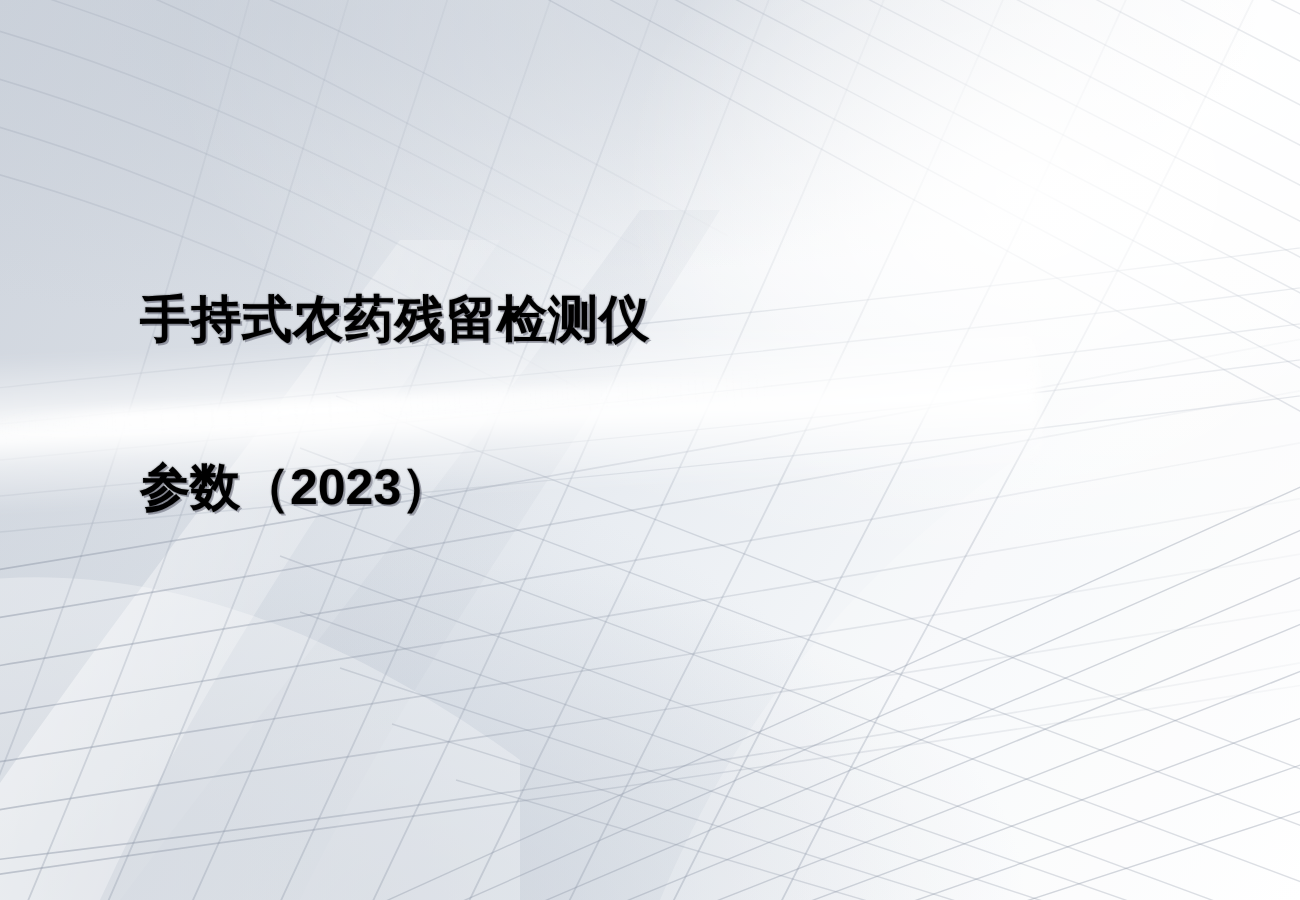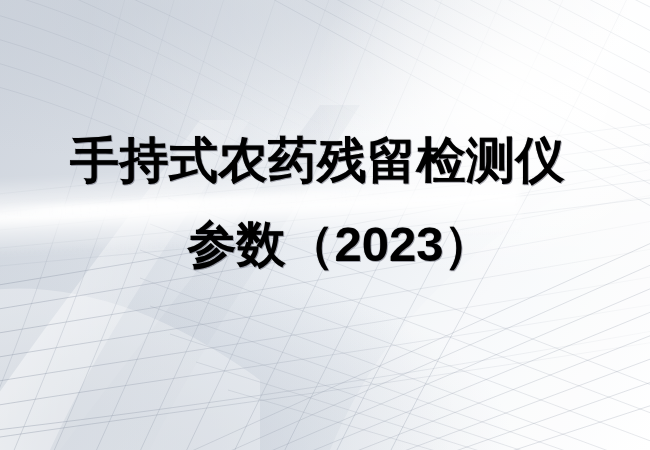--- a/index.html
+++ b/index.html
@@ -91,29 +91,29 @@
   
   .title-block {
     position: absolute;
     left: 70px;
     top: 118px;
     width: 540px;
   }
   .title-line {
     color: #000000;
     font-weight: 700;
-    font-size: 49px;
+    font-size: 25px;
     line-height: 84px;
     letter-spacing: 0.5px;
     white-space: nowrap;
     text-shadow:
        1px 1px 0 rgba(40,40,60,0.35),
        0 0 1px rgba(0,0,0,0.55);
   }
-  .title-line.l2 { letter-spacing: 0px; text-align: center; }
+  .title-line.l2 { letter-spacing: 0px; }
 </style>
 </head>
 <body>
 
 <div id="stage">
 
   <div class="bg-base"></div>
   <div class="bg-tint-left"></div>
   <div class="bg-tint-top"></div>
 

